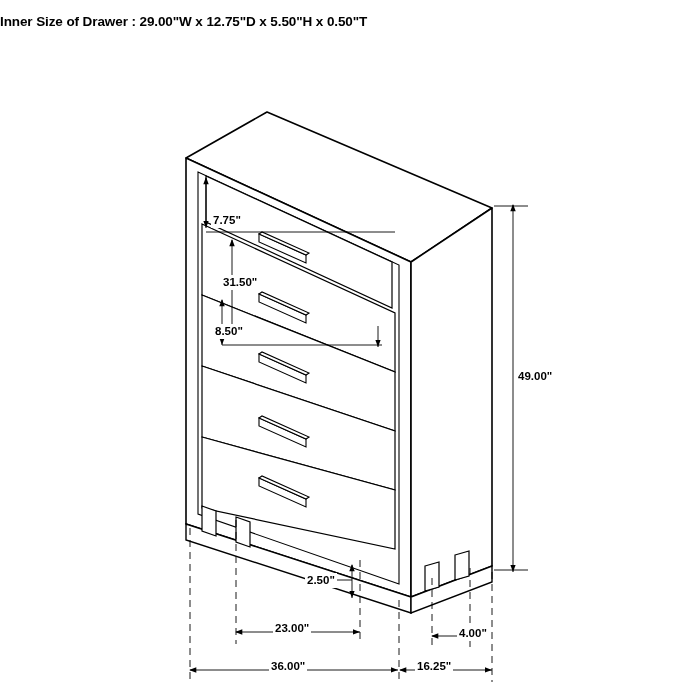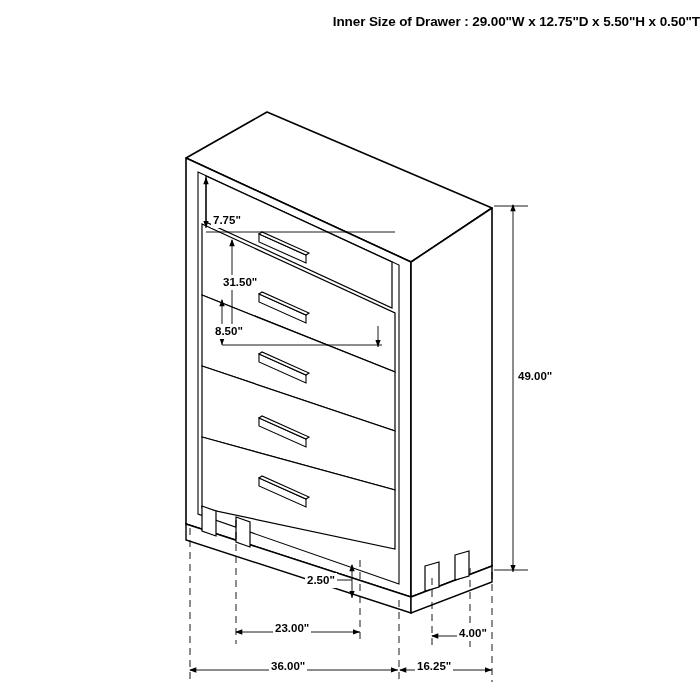--- a/index.html
+++ b/index.html
@@ -17,21 +17,21 @@
   #stage {
     position: relative;
     width: 700px;
     height: 700px;
   }
   #title {
     position: absolute;
     top: 14px;
     left: 0;
     width: 700px;
-    text-align: right;
+    text-align: left;
     font-size: 13.5px;
     font-weight: bold;
     letter-spacing: -0.1px;
   }
   svg#drawing {
     position: absolute;
     top: 0;
     left: 0;
     width: 700px;
     height: 700px;

